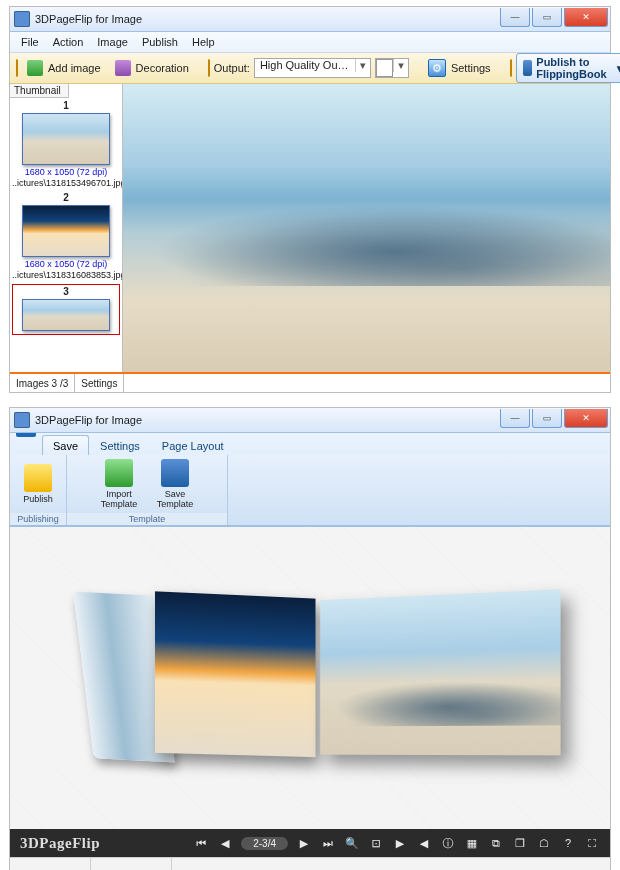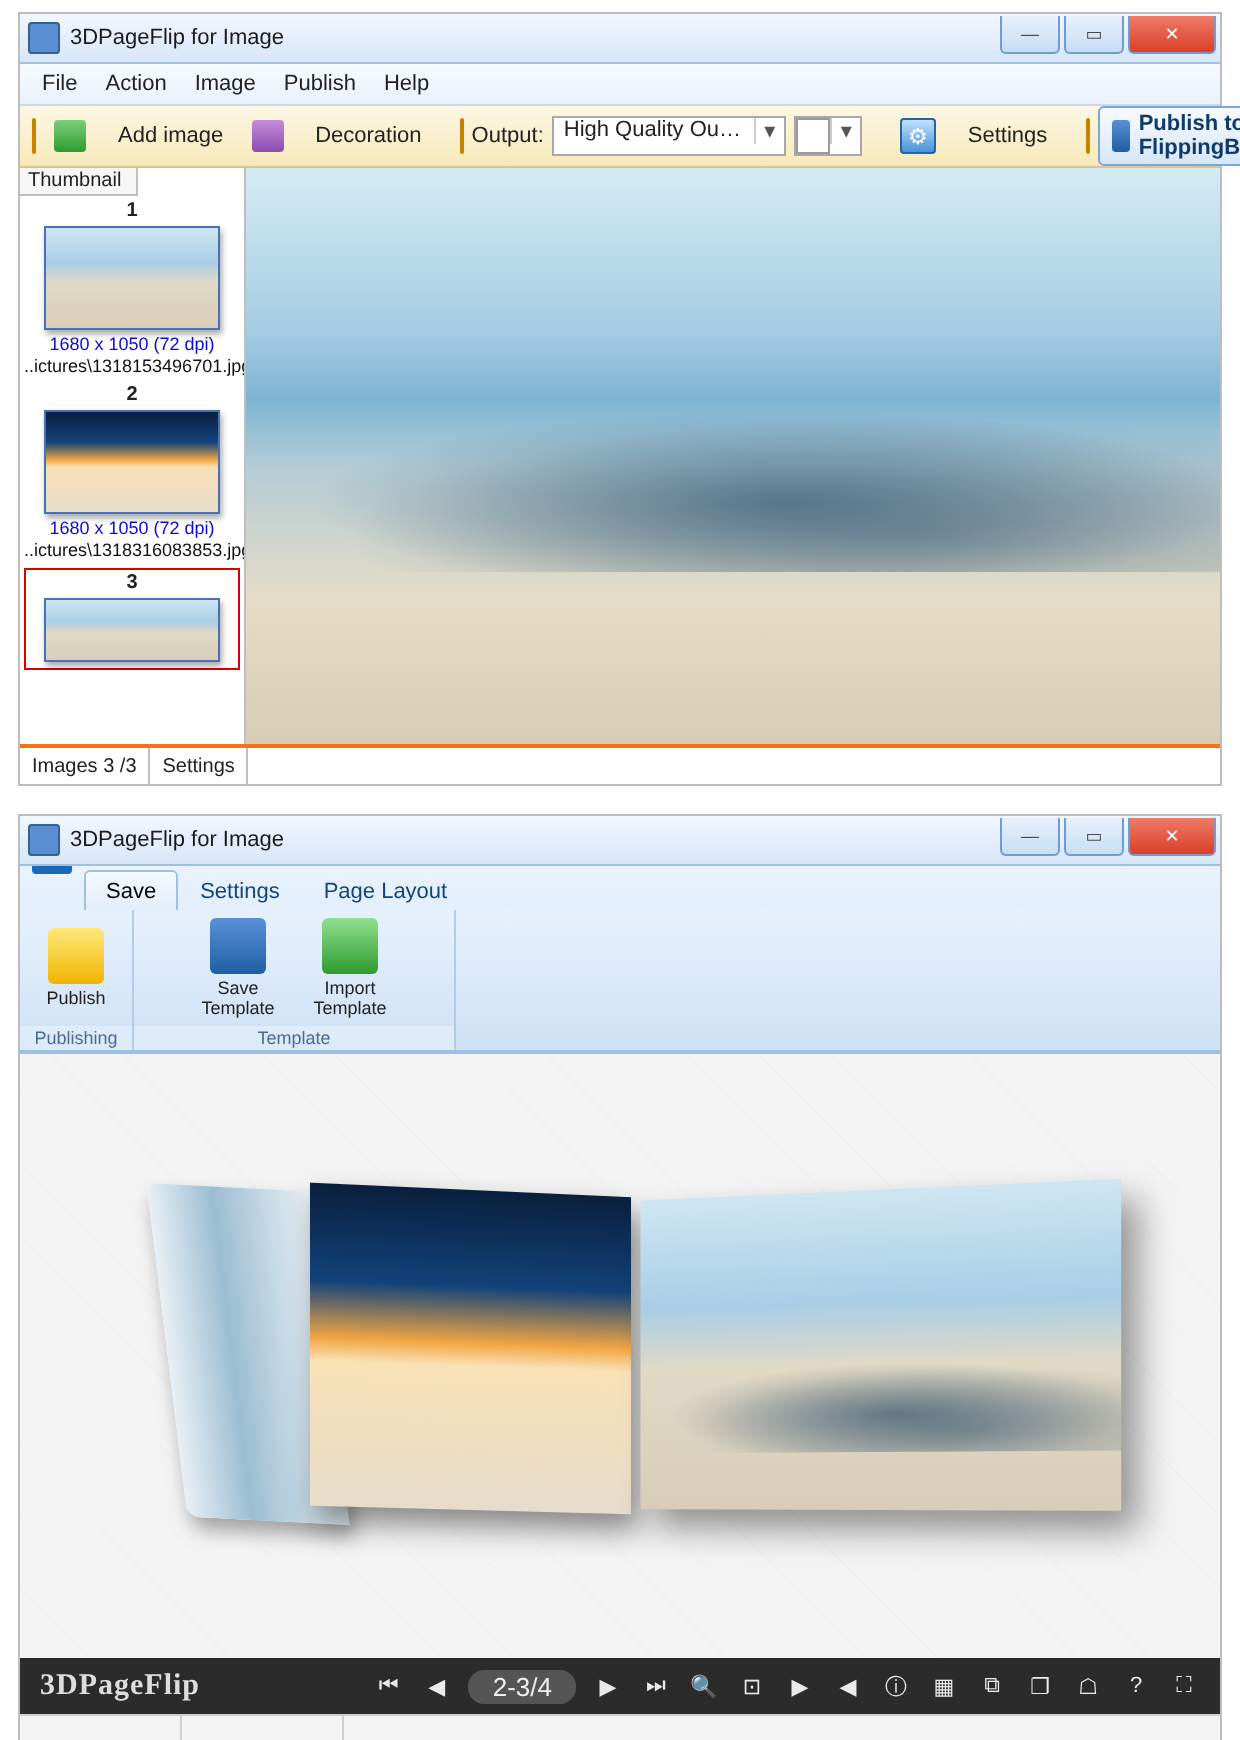--- a/index.html
+++ b/index.html
@@ -10,21 +10,21 @@
   .titlebar .appicon{width:16px;height:16px;background:#5a8fd6;border-radius:2px;margin-right:5px;display:inline-block;box-shadow:inset 0 0 0 1px #37628f}
   .titlebar .title{font-size:11px;color:#1a1a1a}
   .winbtns{position:absolute;right:2px;top:1px;display:flex}
   .winbtn{width:28px;height:18px;border:1px solid #6d9dd4;border-top:none;border-radius:0 0 3px 3px;margin-left:2px;display:flex;align-items:center;justify-content:center;font-size:9px;color:#4a4a4a;background:linear-gradient(#e7f0fc,#c8ddf5)}
   .winbtn.close{background:linear-gradient(#f07a68,#d94027);color:#fff;width:42px}
   
   .menubar{height:20px;background:linear-gradient(#f7fbff,#e9f2fd);border-bottom:1px solid #cfd9e6;display:flex;align-items:center;padding:0 4px}
   .menubar span{padding:2px 7px;cursor:default}
   
   .toolbar{height:30px;background:linear-gradient(#fdf7e4,#f6e9b9);border-bottom:1px solid #d8c884;display:flex;align-items:center;padding:0 6px;gap:4px}
-  .tbitm{display:flex;align-items:center;gap:16px;padding:2px 4px;border-radius:2px;white-space:nowrap}
+  .tbitm{display:flex;align-items:center;gap:5px;padding:2px 4px;border-radius:2px;white-space:nowrap}
   .tbitm.btn{border:1px solid transparent}
   .ico16{width:16px;height:16px;display:inline-flex;align-items:center;justify-content:center;border-radius:2px}
   .coin{background:radial-gradient(circle at 30% 30%,#ffe07a,#f1a600);border:1px solid #c58400}
   .plus{background:linear-gradient(#7dcf7d,#2e9b2e)}
   .deco{background:linear-gradient(#c58bd8,#8a4db0)}
   .gear{background:linear-gradient(#bfe3ff,#4a90d9);border:1px solid #1d66ad;color:#fff}
   .sep{width:1px;height:22px;background:#d2c38b;margin:0 3px}
   .select{border:1px solid #a8a8a8;background:#fff;height:18px;display:flex;align-items:flex-start}
   .select .val{padding:0 5px;width:90px;overflow:hidden;text-overflow:ellipsis;white-space:nowrap}
   .select .dd{width:14px;text-align:center;color:#555;border-left:1px solid #ccc}
@@ -70,21 +70,21 @@
   .ribgroup .cap{font-size:9px;color:#4a6b94;text-align:center;padding:1px 0;background:rgba(255,255,255,.3);width:100%}
   .stage{height:302px;background:#f4f4f4;position:relative;overflow:hidden;background-image:repeating-linear-gradient(45deg,transparent 0 24px,rgba(0,0,0,.012) 24px 25px)}
   .book3d{position:absolute;left:80px;top:60px;width:440px;height:200px;perspective:900px}
   .pageL{position:absolute;left:66px;top:8px;width:160px;height:160px;transform:rotateY(6deg) skewY(2deg);box-shadow:4px 8px 14px rgba(0,0,0,.45)}
   .pageR{position:absolute;left:226px;top:8px;width:240px;height:160px;transform:rotateY(-16deg) skewY(-1deg);box-shadow:8px 10px 16px rgba(0,0,0,.4)}
   .curl{position:absolute;left:-6px;top:6px;width:80px;height:168px;transform:rotate(-7deg) skewY(10deg);background:linear-gradient(90deg,#e8f0f6,#9cbdd2 40%,#e8f0f6);box-shadow:2px 6px 10px rgba(0,0,0,.35);border-radius:4px 0 0 6px}
   .brandbar{height:28px;background:#2b2b2b;color:#ddd;display:flex;align-items:center;padding:0 10px;font-family:Georgia,serif}
   .brandbar .brand{font-size:15px;font-weight:bold;letter-spacing:.5px;}
   .controls{flex:1;display:flex;align-items:center;justify-content:flex-end;gap:8px;font-family:sans-serif;font-size:11px;color:#eaeaea}
   .ctl{width:16px;height:16px;display:flex;align-items:center;justify-content:center;cursor:pointer}
-  .pager{background:#555;border-radius:8px;padding:1px 12px;font-size:13px;color:#eee}
+  .pager{background:#555;border-radius:8px;padding:1px 12px;font-size:10px;color:#eee}
   .tabstrip{height:18px;background:#f3f3f3;border-top:1px solid #cfcfcf;display:flex}
   .tabstrip div{width:80px;border-right:1px solid #cfcfcf;height:100%}
 </style>
 </head>
 <body>
 
 <div class="outer">
   <div class="titlebar">
     <span class="appicon"></span>
     <span class="title">3DPageFlip for Image</span>
@@ -193,26 +193,26 @@
           <div class="rbtn">
             <div class="ric pub"></div>
             <div class="lbl">Publish</div>
           </div>
         </div>
         <div class="cap">Publishing</div>
       </div>
       <div class="ribgroup" style="width:160px">
         <div class="btns">
           <div class="rbtn">
+            <div class="ric imp"></div>
+            <div class="lbl">Import Template</div>
+          </div>
+          <div class="rbtn">
             <div class="ric save"></div>
             <div class="lbl">Save Template</div>
-          </div>
-          <div class="rbtn">
-            <div class="ric imp"></div>
-            <div class="lbl">Import Template</div>
           </div>
         </div>
         <div class="cap">Template</div>
       </div>
     </div>
   </div>
   <div class="stage">
     <div class="book3d">
       <div class="curl sky"></div>
       <div class="pageL sunset"></div>

